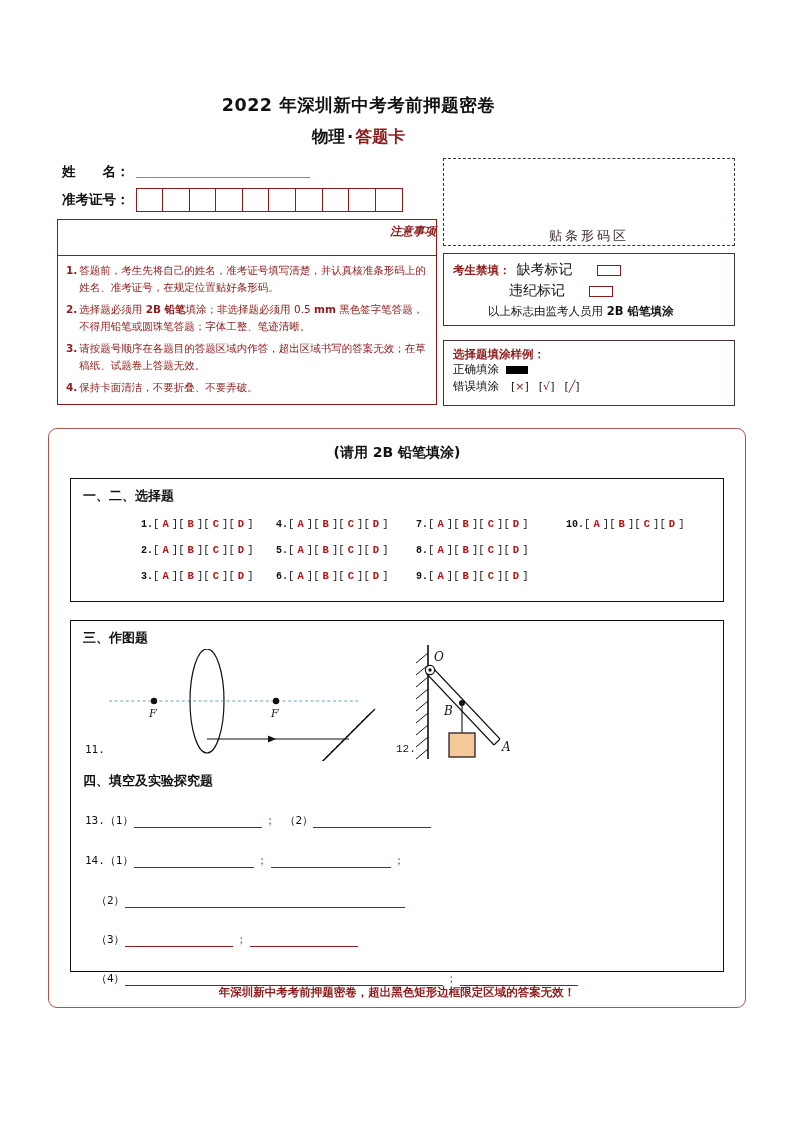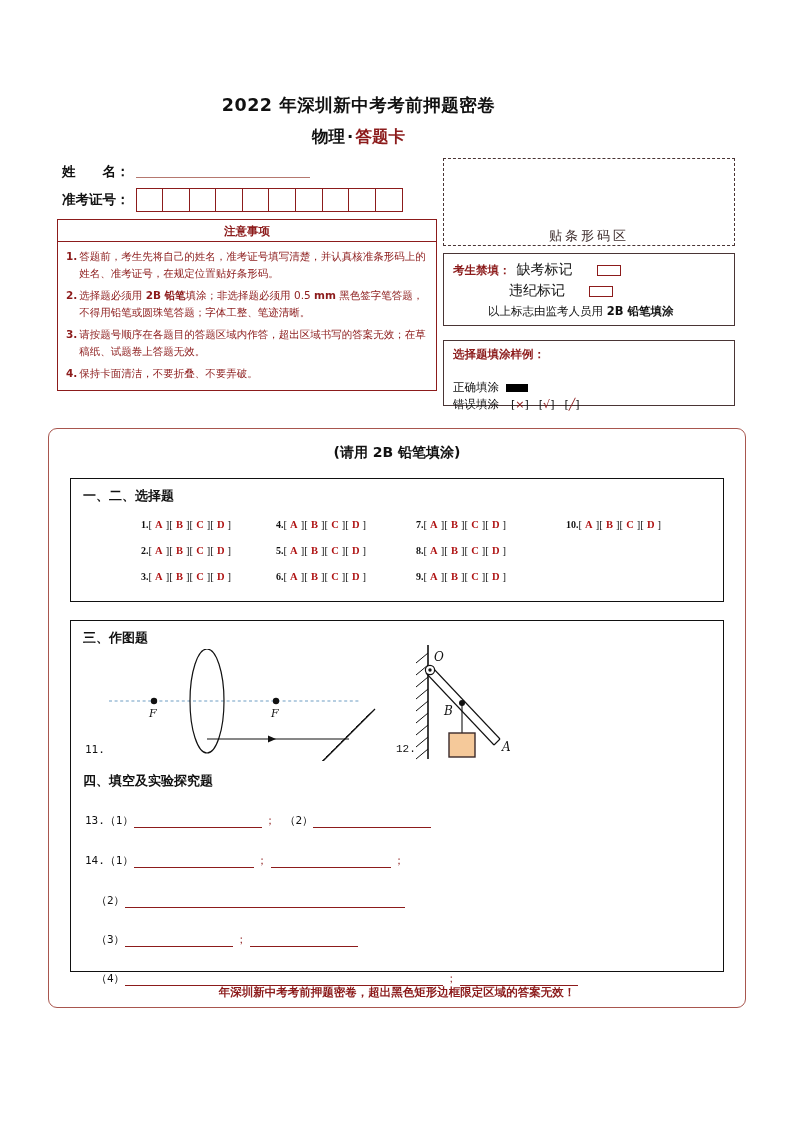--- a/index.html
+++ b/index.html
@@ -33,23 +33,24 @@
 
   .exam-row{position:absolute;left:62px;top:188px;display:flex;align-items:center;}
   .exam-grid{display:flex;margin-left:6px;border:1.2px solid #8c1b1b;}
   .exam-cell{width:26.6px;height:22px;border-right:1.2px solid #8c1b1b;box-sizing:border-box;}
   .exam-cell:last-child{border-right:none;}
 
   
   .notice{position:absolute;left:57px;top:219px;width:380px;
           border:1.3px solid #8c1b1b;box-sizing:border-box;background:#fff;}
   .notice-hd{
-    text-align:center;font-size:11.5px;font-weight:700;color:#8c1b1b;
-    padding:4px 0 2px;border-bottom:1.3px solid #8c1b1b;
+    text-align:right;font-size:11.5px;font-weight:700;color:#8c1b1b;
+    padding:4px 0 16px;border-bottom:1.3px solid #8c1b1b;
     font-family:"DejaVu Sans","Liberation Sans",sans-serif;
+    font-style:italic;
   }
   .notice-body{padding:6px 8px 7px 8px;}
   .nitem{display:flex;margin-bottom:5px;line-height:1.62;}
   .nitem:last-child{margin-bottom:1px;}
   .nnum{color:#8c1b1b;font-size:10.5px;font-weight:700;flex:0 0 auto;padding-right:2px;
         font-family:"DejaVu Sans","Liberation Sans",sans-serif;}
   .ntxt{color:#8c1b1b;font-size:10.5px;
         font-family:"DejaVu Sans","Liberation Sans",sans-serif;}
   .ntxt b{font-weight:700;}
 
@@ -68,21 +69,21 @@
   .fb-blk{color:#111;font-size:14px;
           font-family:"DejaVu Sans","Liberation Sans",sans-serif;}
   .fb-box{width:22px;height:9px;border:1.4px solid #8c1b1b;margin-left:24px;}
   .fb-r2{display:flex;align-items:center;margin-top:3px;padding-left:56px;}
   .fb-r3{margin-top:4px;color:#111;font-size:11.5px;
          font-family:"DejaVu Sans","Liberation Sans",sans-serif;margin-left:35px;}
   .fb-r3 b{font-weight:700;}
 
   .example{position:absolute;left:443px;top:340px;width:292px;height:66px;
            border:1.3px solid #4a3535;box-sizing:border-box;padding:6px 0 0 9px;}
-  .ex-t{color:#8c1b1b;font-size:11.5px;font-weight:700;margin-bottom:18px;
+  .ex-t{color:#8c1b1b;font-size:11.5px;font-weight:700;margin-bottom:0;
         font-family:"DejaVu Sans","Liberation Sans",sans-serif;}
   .ex-r{display:flex;align-items:center;margin-bottom:2px;}
   .ex-lbl{color:#111;font-size:11.5px;
           font-family:"DejaVu Sans","Liberation Sans",sans-serif;}
   .ex-bar{width:22px;height:8px;background:#000;margin-left:7px;}
   .ex-marks{display:flex;margin-left:12px;}
   .ex-m{color:#8c1b1b;font-size:11px;margin-right:10px;
         font-family:"DejaVu Sans","Liberation Sans",sans-serif;}
   .ex-m .brk{color:#111;}
 
@@ -96,21 +97,21 @@
 
   
   .box-choice{position:absolute;left:70px;top:478px;width:654px;height:124px;
               border:1.4px solid #111;box-sizing:border-box;}
   .sec-h{font-size:13px;font-weight:700;color:#111;
          font-family:"DejaVu Sans","Liberation Sans",sans-serif;}
   .choice-hd{position:absolute;left:12px;top:8px;}
   .choice-grid{position:absolute;left:0;top:32px;width:100%;}
   .ch-row{display:flex;height:26px;align-items:center;}
   .ch-cell{font-size:10.5px;white-space:nowrap;
-           font-family:Liberation Serif, serif;}
+           font-family:Liberation Mono, monospace;}
   .ch-num{color:#111;font-weight:700;font-size:10px;}
   .opt{color:#111;}
   .opt i{color:#b01515;font-style:normal;font-weight:700;padding:0 1px;}
 
   
   .box-draw{position:absolute;left:70px;top:620px;width:654px;height:352px;
             border:1.4px solid #111;box-sizing:border-box;}
   .draw-hd{position:absolute;left:12px;top:8px;}
   .q11{position:absolute;left:14px;top:122px;font-size:11px;color:#111;
        font-family:"DejaVu Sans Mono","Liberation Mono",monospace;}

